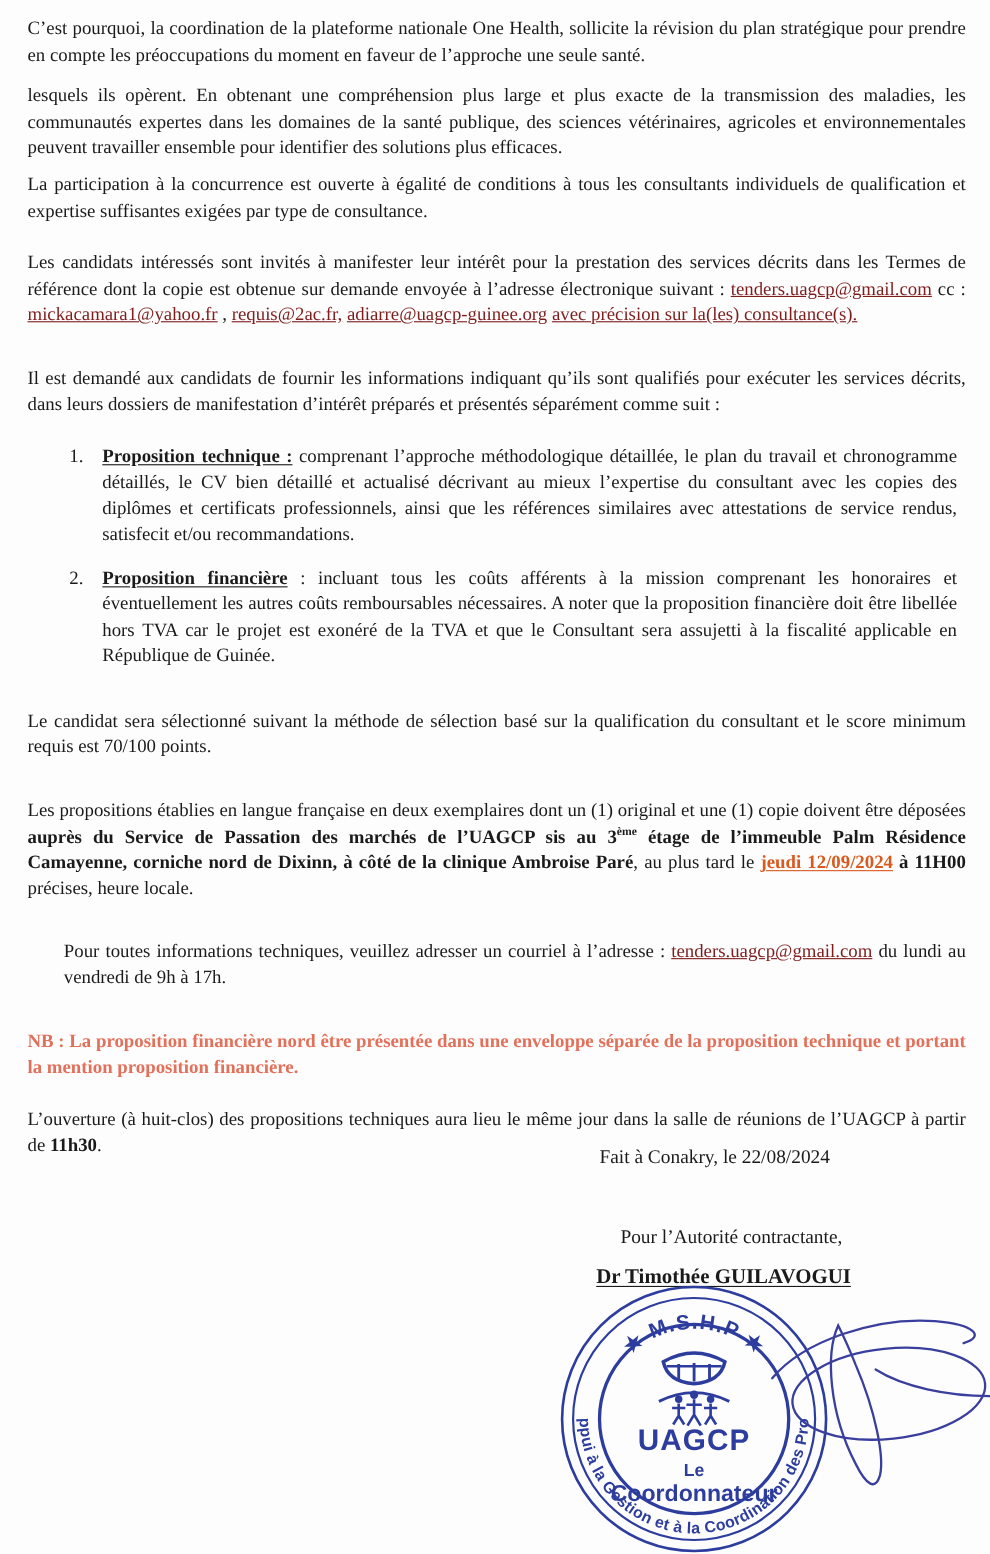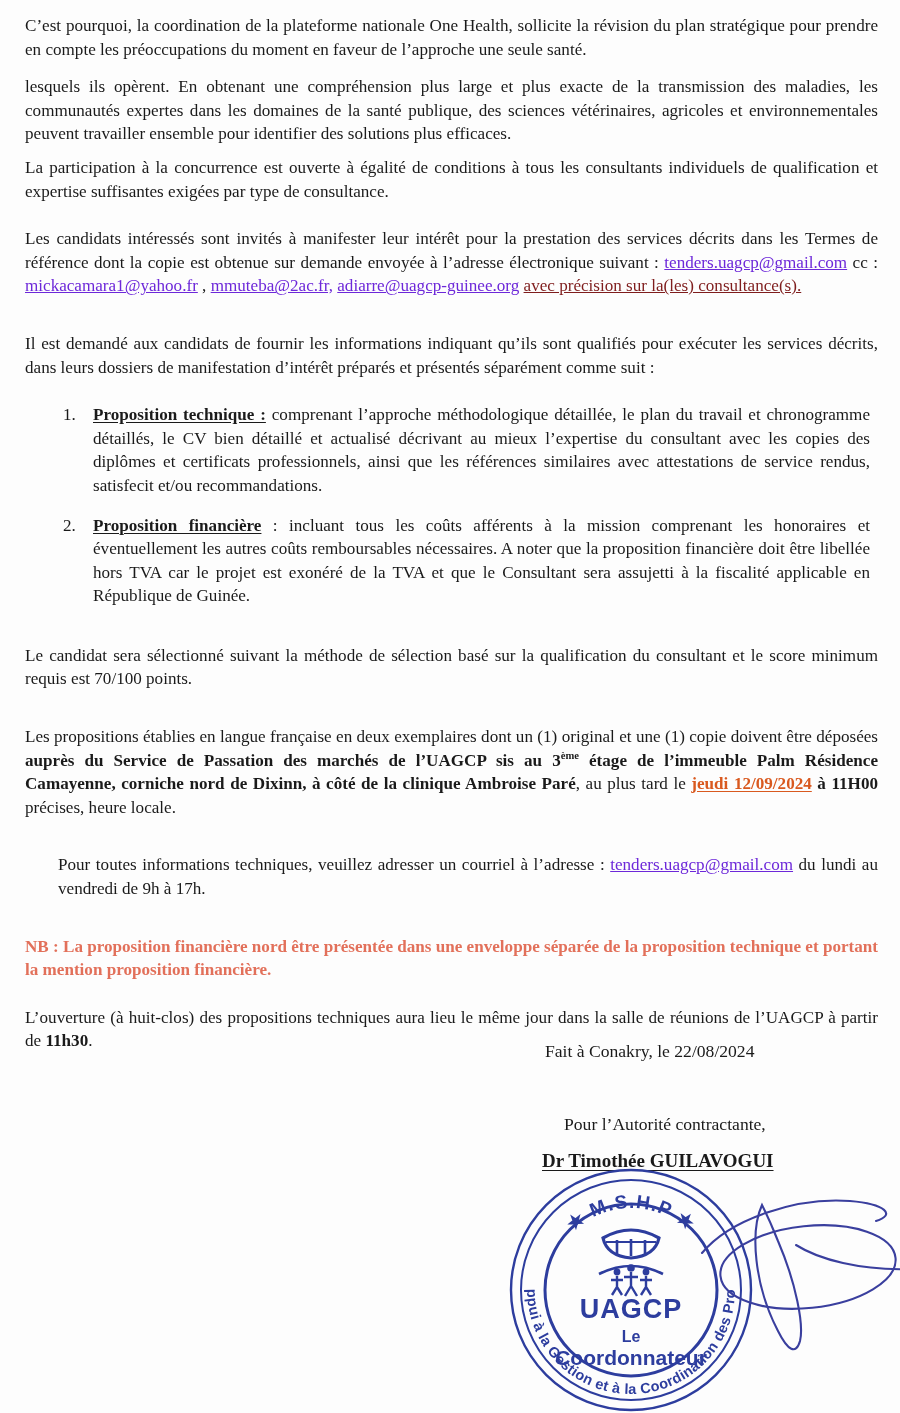--- a/index.html
+++ b/index.html
@@ -34,21 +34,21 @@
     -webkit-hyphens: none;
     hyphens: none;
   }
   p.tight {
     margin-bottom: 0;
   }
   .spacer-sm { height: 10px; }
   .spacer-md { height: 20px; }
 
   .mail {
-    color: #6d28d9;
+    color: #7f1d1d;
     text-decoration: underline;
     text-underline-offset: 1px;
   }
   .plain-ul {
     text-decoration: underline;
     color: #7f1d1d;
   }
   b, strong { font-weight: bold; }
   .uline-bold {
     font-weight: bold;
@@ -160,21 +160,21 @@
     <p class="para">
       <span>La participation à la concurrence est ouverte à égalité de conditions à tous les consultants individuels de qualification et expertise suffisantes exigées par type de consultance.</span>
     </p>
 
     <div class="spacer-sm"></div>
 
     <p class="para">
       <span>Les candidats intéressés sont invités à manifester leur intérêt pour la prestation des services décrits dans les Termes de référence dont la copie est obtenue sur demande envoyée à l’adresse électronique suivant :</span>
       <a class="mail" href="#">tenders.uagcp@gmail.com</a>
       <span>cc :</span>
-      <a class="mail" href="#">mickacamara1@yahoo.fr</a><span> , </span><a class="mail" href="#">mmuteba@2ac.fr,</a>
+      <a class="mail" href="#">mickacamara1@yahoo.fr</a><span> , </span><a class="mail" href="#">requis@2ac.fr,</a>
       <a class="mail" href="#">adiarre@uagcp-guinee.org</a>
       <span class="plain-ul">avec précision sur la(les) consultance(s).</span>
     </p>
 
     <div class="spacer-md"></div>
 
     <p class="para">
       <span>Il est demandé aux candidats de fournir les informations indiquant qu’ils sont qualifiés pour exécuter les services décrits, dans leurs dossiers de manifestation d’intérêt préparés et présentés séparément comme suit :</span>
     </p>
 

